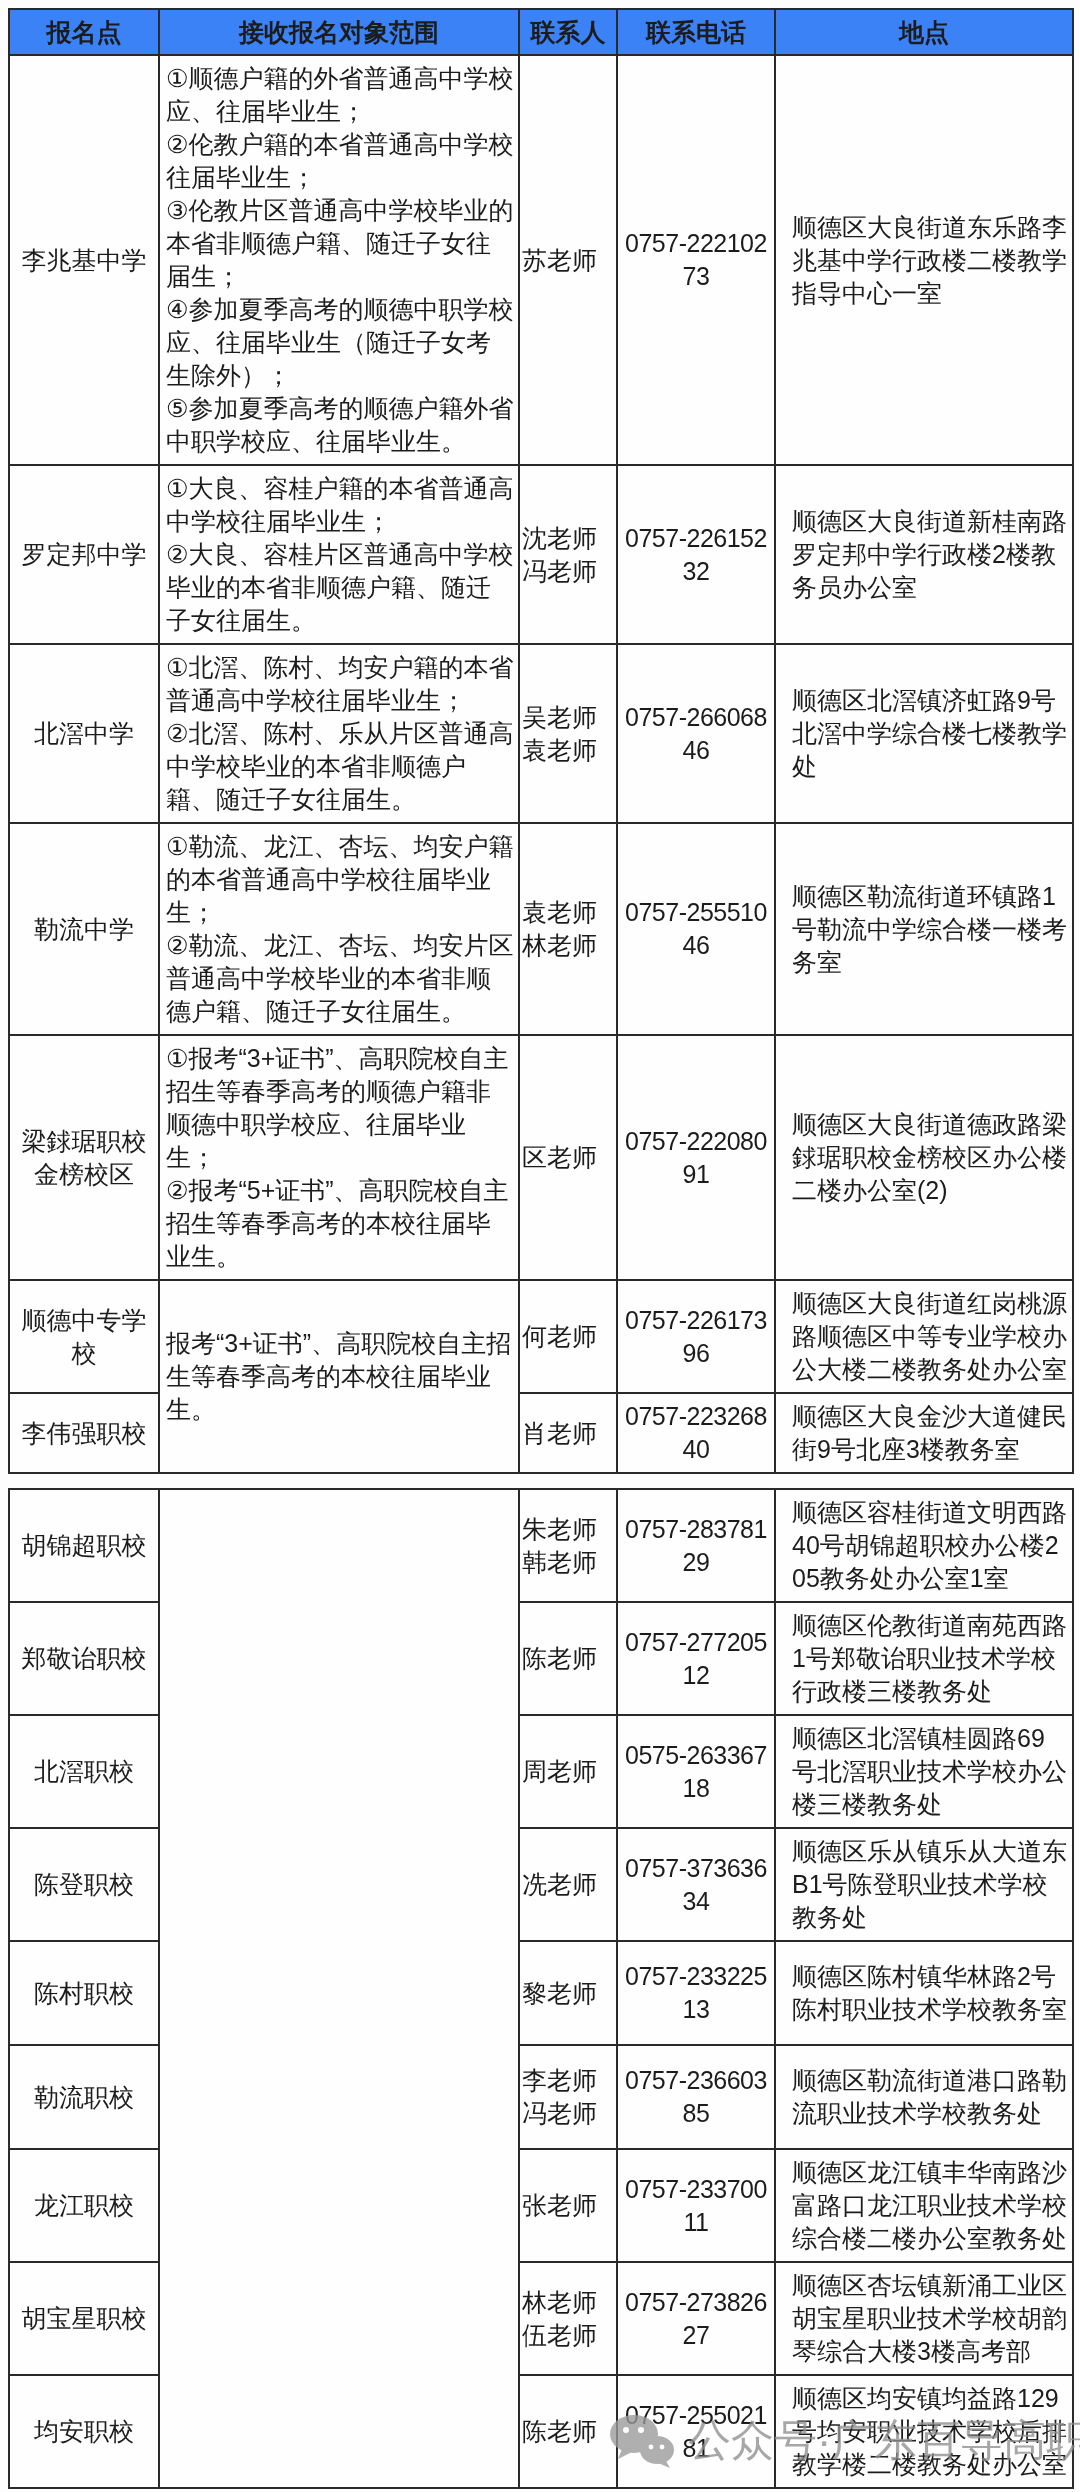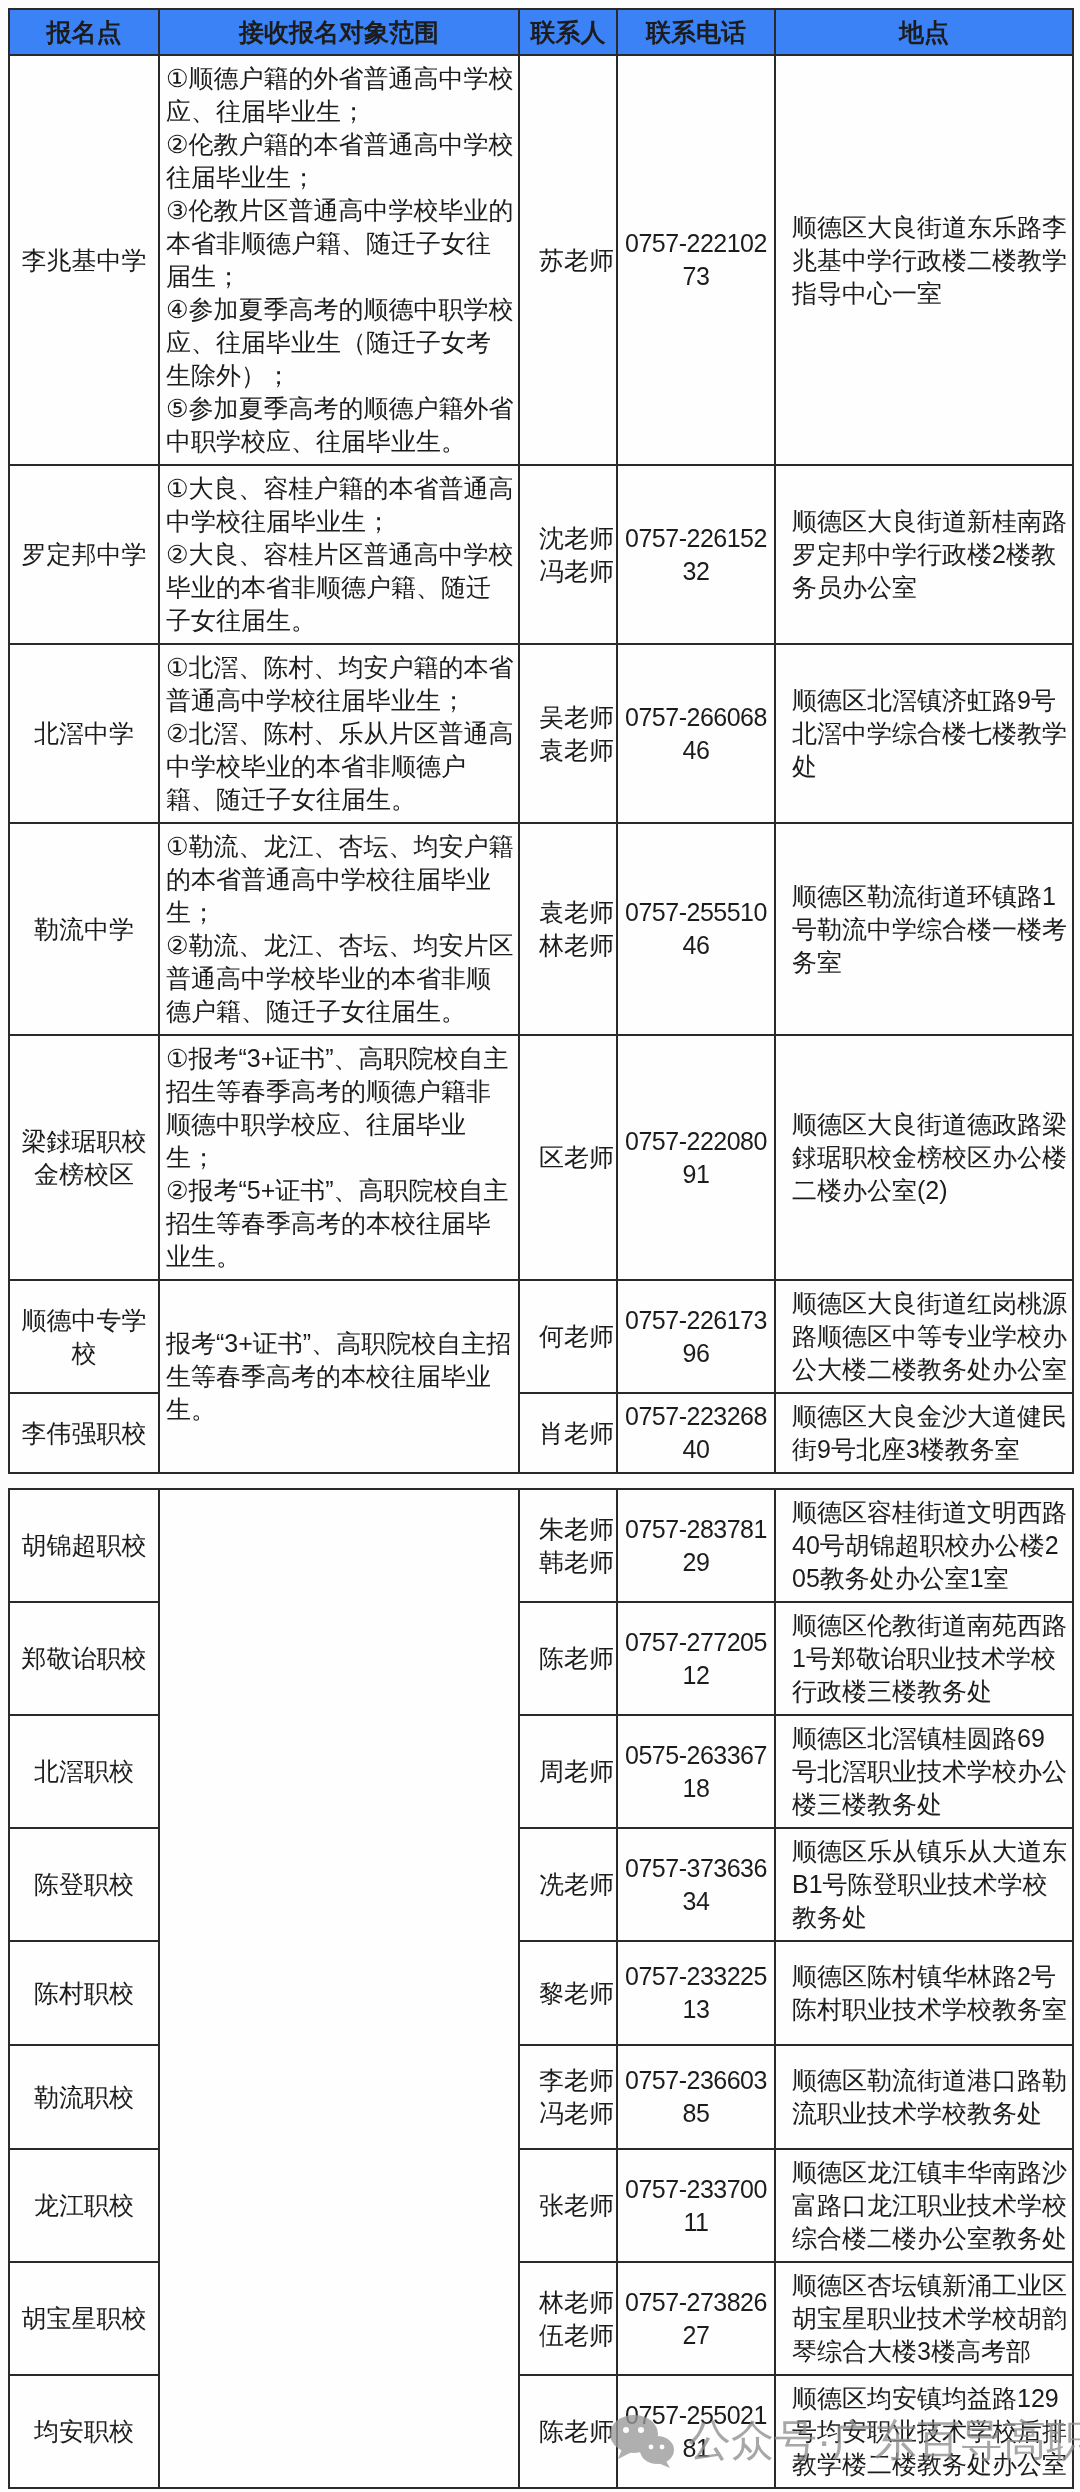--- a/index.html
+++ b/index.html
@@ -30,21 +30,21 @@
   }
   col.c-site{width:150px;}
   col.c-scope{width:360px;}
   col.c-contact{width:98px;}
   col.c-phone{width:158px;}
   col.c-addr{width:298px;}
   thead tr{height:46px;}
   th{font-weight:bold;text-align:center;font-size:25px;padding:4px 2px;background:#3b82f6;}
   td.col-site{text-align:center;padding:6px 4px;}
   td.col-scope{text-align:left;padding:6px 4px 6px 6px;margin-top:24px;}
-  td.col-contact{text-align:right;padding:10px 2px;}
+  td.col-contact{text-align:left;padding:10px 2px;}
   td.col-phone{text-align:center;padding:6px 1px;font-size:22px;letter-spacing:-0.5px;margin-left:35px;}
   td.col-addr{text-align:left;padding:6px 4px 6px 16px;}
   .table-gap{height:14px;}
   table.t2 tbody tr{height:104px;}
   .watermark{
     position:absolute;
     left:608px;
     top:2412px;
     display:flex;
     align-items:center;

